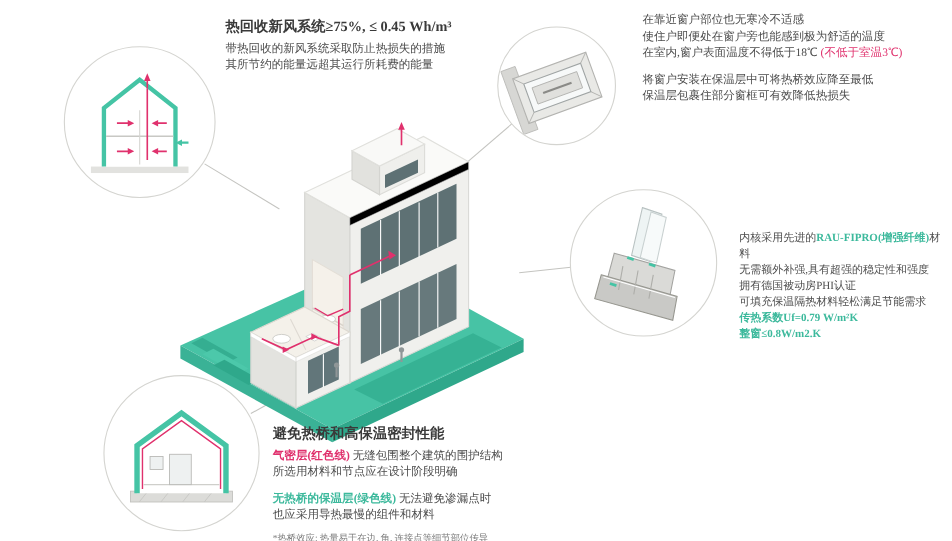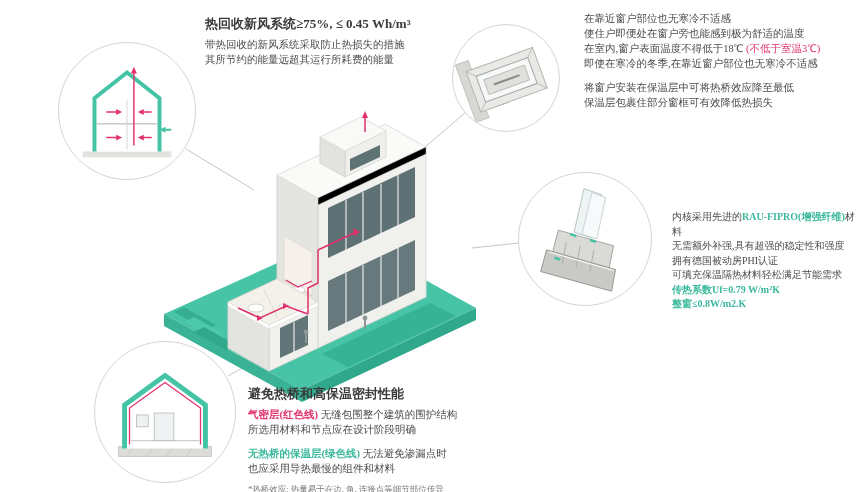--- a/index.html
+++ b/index.html
@@ -196,21 +196,20 @@
   <div class="tb tb-vent">
     <div class="block-title">热回收新风系统≥75%, ≤ 0.45 Wh/m³</div>
     <div class="bl">带热回收的新风系统采取防止热损失的措施</div>
     <div class="bl">其所节约的能量远超其运行所耗费的能量</div>
   </div>
 
   <div class="tb tb-win">
     <div class="bl">在靠近窗户部位也无寒冷不适感</div>
     <div class="bl">使住户即便处在窗户旁也能感到极为舒适的温度</div>
     <div class="bl"><span>在室内,窗户表面温度不得低于18℃ </span><span class="red">(不低于室温3℃)</span></div>
-    <div class="bl">即使在寒冷的冬季,在靠近窗户部位也无寒冷不适感</div>
     <div class="gap"></div>
     <div class="bl">将窗户安装在保温层中可将热桥效应降至最低</div>
     <div class="bl">保温层包裹住部分窗框可有效降低热损失</div>
   </div>
 
   <div class="tb tb-prof">
     <div class="bl"><span>内核采用先进的</span><span class="teal-bold">RAU-FIPRO(增强纤维)</span><span>材料</span></div>
     <div class="bl">无需额外补强,具有超强的稳定性和强度</div>
     <div class="bl">拥有德国被动房PHI认证</div>
     <div class="bl">可填充保温隔热材料轻松满足节能需求</div>

